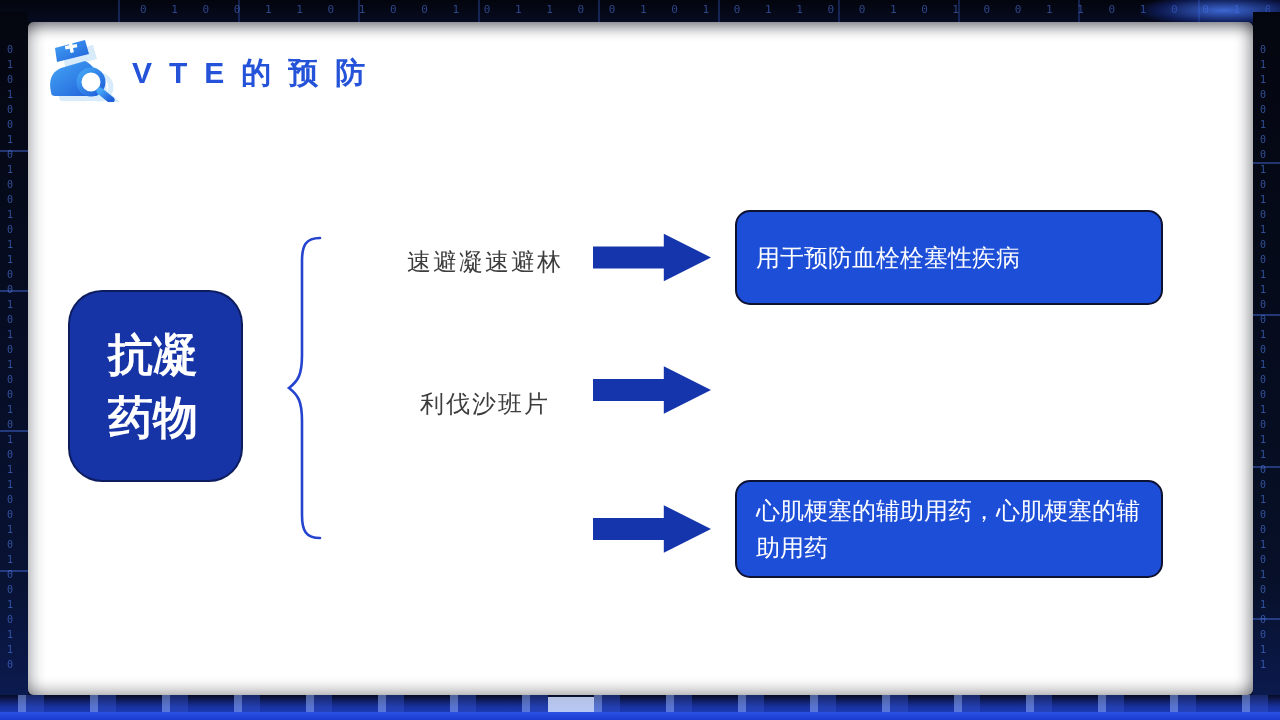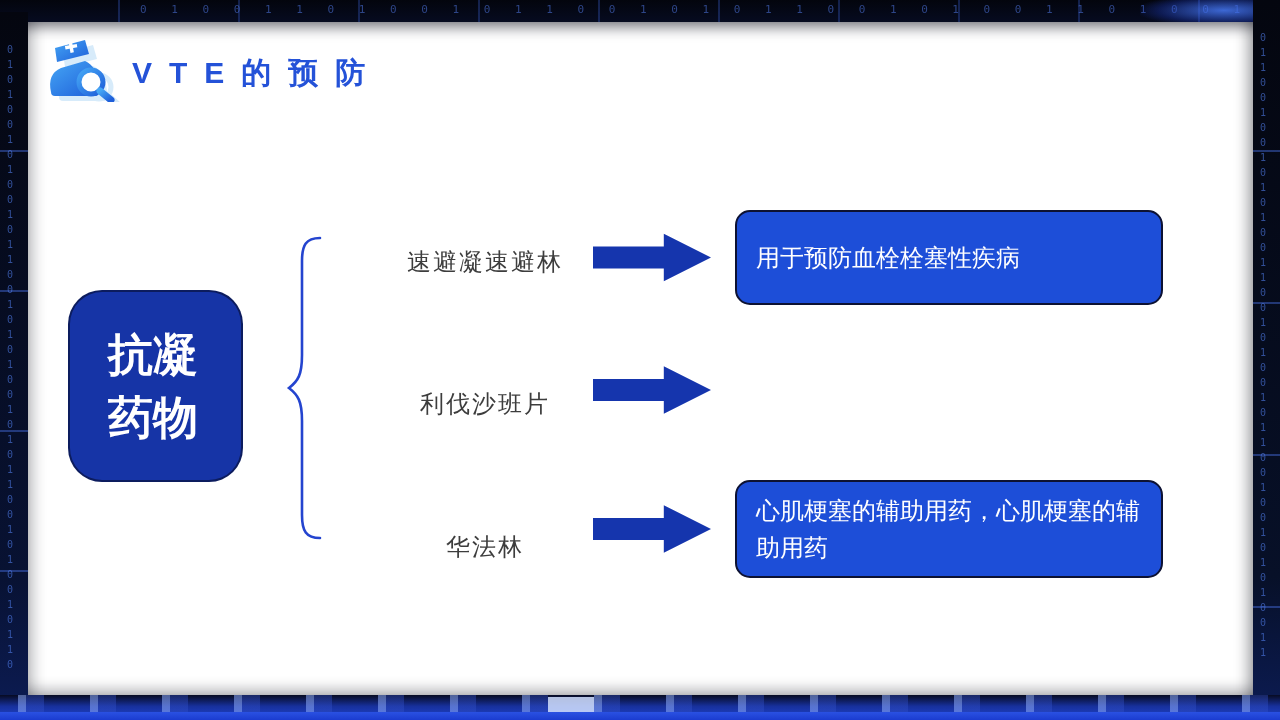--- a/index.html
+++ b/index.html
@@ -13,41 +13,41 @@
       background:repeating-linear-gradient(90deg,transparent 0 118px,rgba(60,100,220,.30) 118px 120px),
                  linear-gradient(180deg,#03050d,#060b20);}
   .frame-top-digits{position:absolute;left:140px;right:10px;top:3px;height:16px;overflow:hidden;
       font-family:"DejaVu Sans Mono",monospace;font-size:11px;letter-spacing:9px;
       color:rgba(80,120,230,.55);white-space:nowrap;}
   .frame-glow{position:absolute;right:0;top:0;width:140px;height:26px;
       background:radial-gradient(ellipse at 60% 40%,rgba(70,120,245,.85),rgba(30,60,190,.35) 55%,transparent 75%);}
   .frame-left{position:absolute;left:0;top:12px;bottom:0;width:28px;
       background:repeating-linear-gradient(180deg,transparent 0 138px,rgba(70,110,225,.45) 138px 140px),
                  linear-gradient(180deg,#04060f,#081233 80%,#0c1c55);}
-  .frame-right{position:absolute;right:0;top:0;bottom:0;width:27px;
+  .frame-right{position:absolute;right:0;top:12px;bottom:0;width:27px;
       background:repeating-linear-gradient(180deg,transparent 0 150px,rgba(70,110,225,.45) 150px 152px),
                  linear-gradient(180deg,#04060f,#071028 80%,#0c1c55);}
   .frame-col-digits{position:absolute;top:30px;bottom:40px;width:14px;overflow:hidden;
       font-family:"DejaVu Sans Mono",monospace;font-size:10px;line-height:15px;
       color:rgba(80,125,235,.6);word-spacing:100px;}
   .frame-left .frame-col-digits{left:7px;}
   .frame-right .frame-col-digits{right:6px;}
   .frame-bottom{position:absolute;left:0;right:0;bottom:0;height:25px;
       background:
        repeating-linear-gradient(90deg,rgba(140,170,250,0) 0 18px,rgba(140,170,250,.55) 18px 26px,
          rgba(50,80,200,.40) 26px 44px,rgba(10,18,70,0) 44px 72px),
        linear-gradient(180deg,#070b22 0%,#17309c 45%,#2247d2 100%);}
   .frame-bottom::after{content:"";position:absolute;left:0;right:0;bottom:0;height:8px;
       background:linear-gradient(180deg,#2a51e2,#1b3cd0);}
   .frame-bottom-light{position:absolute;left:548px;bottom:8px;width:46px;height:15px;
       background:rgba(210,225,255,.85);}
 
   
   .slide{position:absolute;left:28px;top:22px;width:1225px;height:673px;
-      background:#ffffff;border-radius:0;
+      background:#ffffff;border-radius:6px;
       box-shadow:inset 0 16px 14px -11px rgba(8,10,22,.55),
                  inset -16px 0 14px -11px rgba(8,10,22,.38),
                  inset 16px 0 14px -11px rgba(8,10,22,.28),
                  inset 0 -16px 14px -11px rgba(8,10,22,.32);}
 
   
   .header{position:absolute;left:12px;top:12px;display:flex;align-items:center;gap:12px;}
   .title{font-size:30px;font-weight:bold;color:#2452d8;letter-spacing:17px;margin-top:6px;white-space:nowrap;}
 
   
@@ -145,20 +145,19 @@
     <div class="arrow"></div>
     <div class="desc">用于预防血栓栓塞性疾病</div>
   </div>
 
   <div class="row">
     <div class="drug">利伐沙班片</div>
     <div class="arrow"></div>
   </div>
 
   <div class="row">
-    <div class="drug">华法林</div>
     <div class="arrow"></div>
     <div class="desc">心肌梗塞的辅助用药，心肌梗塞的辅助用药</div>
   </div>
 </div>
 
   </div>
 </div>
 
 </body></html>

